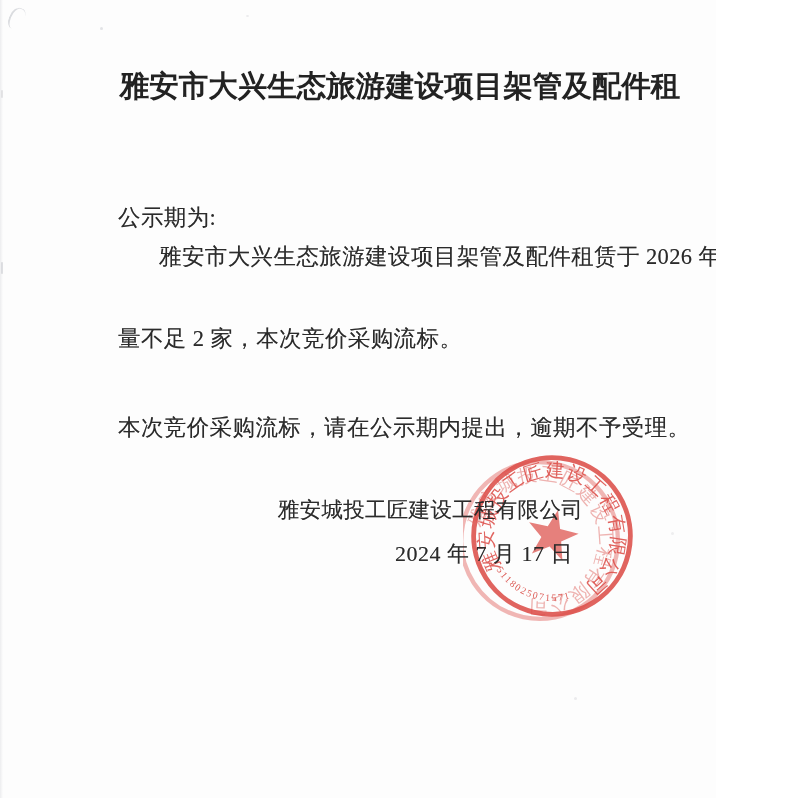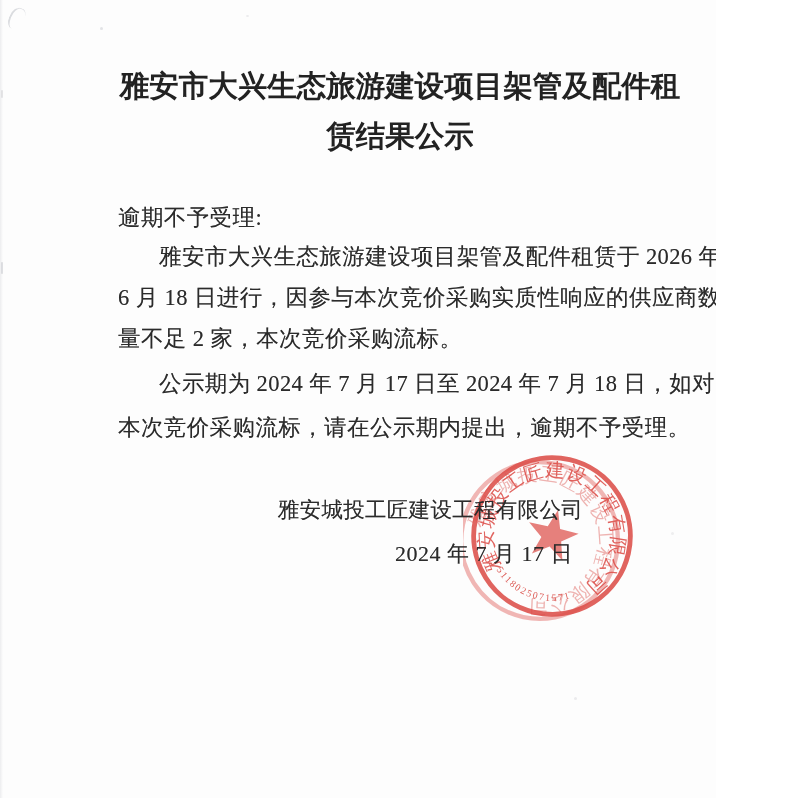--- a/index.html
+++ b/index.html
@@ -107,28 +107,25 @@
   <div class="speck" style="left:100px;top:27px;width:3px;height:3px;opacity:.45"></div>
   <div class="speck" style="left:246px;top:15px;width:3px;height:2px;opacity:.3"></div>
   <div class="speck" style="left:296px;top:76px;width:3px;height:3px;opacity:.3"></div>
   <div class="speck" style="left:1px;top:262px;width:2px;height:12px;opacity:.5;border-radius:1px"></div>
   <div class="speck" style="left:1px;top:90px;width:2px;height:8px;opacity:.4;border-radius:1px"></div>
   <div class="speck" style="left:671px;top:532px;width:3px;height:3px;opacity:.25"></div>
   <div class="speck" style="left:574px;top:697px;width:3px;height:3px;opacity:.3"></div>
 
   <div class="title">
     <div>雅安市大兴生态旅游建设项目架管及配件租</div>
-    <div>赁结果公示</div>
   </div>
 
-  <div class="bline" style="left:118px;top:205px">逾期不予受理:</div>
+  <div class="bline" style="left:118px;top:205px">公示期为:</div>
   <div class="bline" style="left:159px;top:244px">雅安市大兴生态旅游建设项目架管及配件租赁于 2026 年</div>
-  <div class="bline" style="left:118px;top:285px">6 月 18 日进行，因参与本次竞价采购实质性响应的供应商数</div>
   <div class="bline" style="left:118px;top:326px">量不足 2 家，本次竞价采购流标。</div>
-  <div class="bline" style="left:159px;top:371px">公示期为 2024 年 7 月 17 日至 2024 年 7 月 18 日，如对</div>
   <div class="bline" style="left:118px;top:415px">本次竞价采购流标，请在公示期内提出，逾期不予受理。</div>
 
   <div class="sig-company">雅安城投工匠建设工程有限公司</div>
   <div class="sig-date">2024 年 7 月 17 日</div>
 
   <svg class="seal" width="178" height="178" viewBox="0 0 200 200">
     <defs>
       <path id="arcText" d="M 52.6 147.4 A 67 67 0 1 1 147.4 147.4" fill="none"></path>
       <path id="arcNum" d="M 36.8 136.5 A 73 73 0 0 0 163.2 136.5" fill="none"></path>
     </defs>

